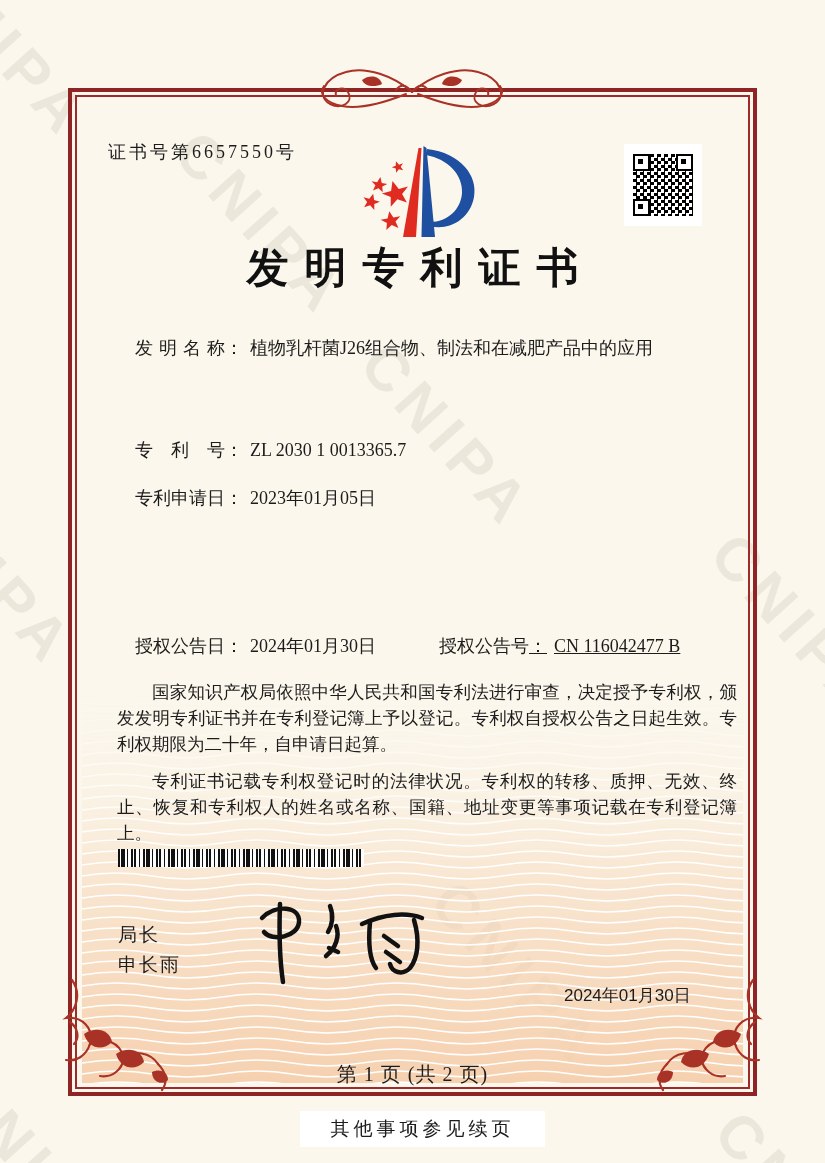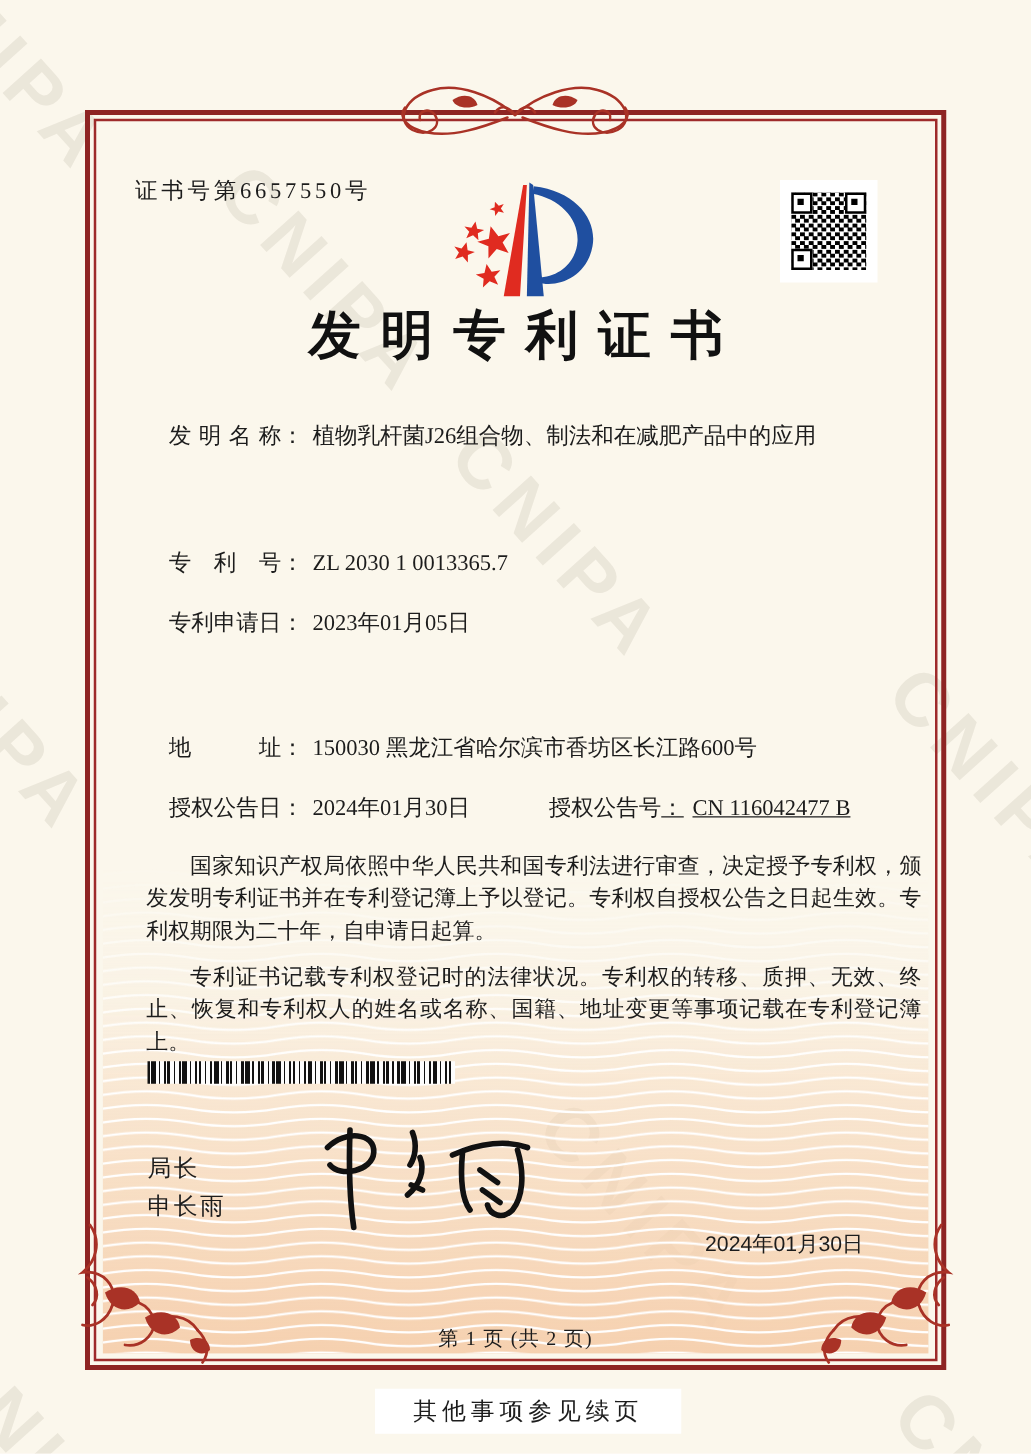--- a/index.html
+++ b/index.html
@@ -91,21 +91,21 @@
     font-size:19px;font-weight:500;letter-spacing:2px;
   }
   .signature{position:absolute;left:250px;top:892px;}
   .issue-date{
     position:absolute;left:564px;top:984px;
     font-family:"Liberation Sans","DejaVu Sans",sans-serif;
     font-size:17px;
   }
   .page-info{
     position:absolute;left:0;top:1061px;width:100%;
-    text-align:center;font-size:16px;letter-spacing:1px;
+    text-align:center;font-size:20px;letter-spacing:1px;
   }
   .footer-note-box{
     position:absolute;left:300px;top:1097px;width:245px;height:36px;
     background:#ffffff;display:flex;align-items:center;justify-content:center;margin-top:14px;
   }
   .footer-note{font-size:19px;letter-spacing:4px;}
   
   .orn{position:absolute;pointer-events:none;}
 </style>
 </head>
@@ -217,23 +217,20 @@
 
   <div class="row" style="top:336px;">
     <span class="lbl">发明名称</span><span>：</span><span class="val">植物乳杆菌J26组合物、制法和在减肥产品中的应用</span>
   </div>
   <div class="row" style="top:438px;">
     <span class="lbl">专利号</span><span>：</span><span class="val">ZL 2030 1 0013365.7</span>
   </div>
   <div class="row" style="top:486px;">
     <span class="lbl">专利申请日</span><span>：</span><span class="val">2023年01月05日</span>
   </div>
-  <div class="row" style="top:586px;">
-    <span class="lbl">地址</span><span>：</span><span class="val">150030 黑龙江省哈尔滨市香坊区长江路600号</span>
-  </div>
   <div class="row" style="top:634px;">
     <span class="lbl">授权公告日</span><span>：</span><span class="val">2024年01月30日</span>
     <span class="grant-no"><span class="lbl">授权公告号</span><span>：</span><span class="val">CN 116042477 B</span></span>
   </div>
 
   <div class="paras">
     <p>国家知识产权局依照中华人民共和国专利法进行审查，决定授予专利权，颁发发明专利证书并在专利登记簿上予以登记。专利权自授权公告之日起生效。专利权期限为二十年，自申请日起算。</p>
     <p>专利证书记载专利权登记时的法律状况。专利权的转移、质押、无效、终止、恢复和专利权人的姓名或名称、国籍、地址变更等事项记载在专利登记簿上。</p>
   </div>
 

